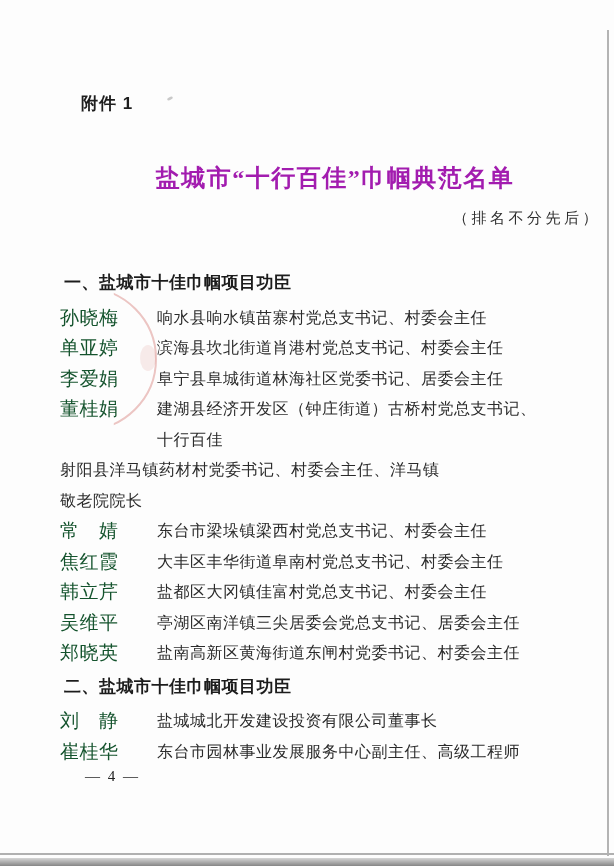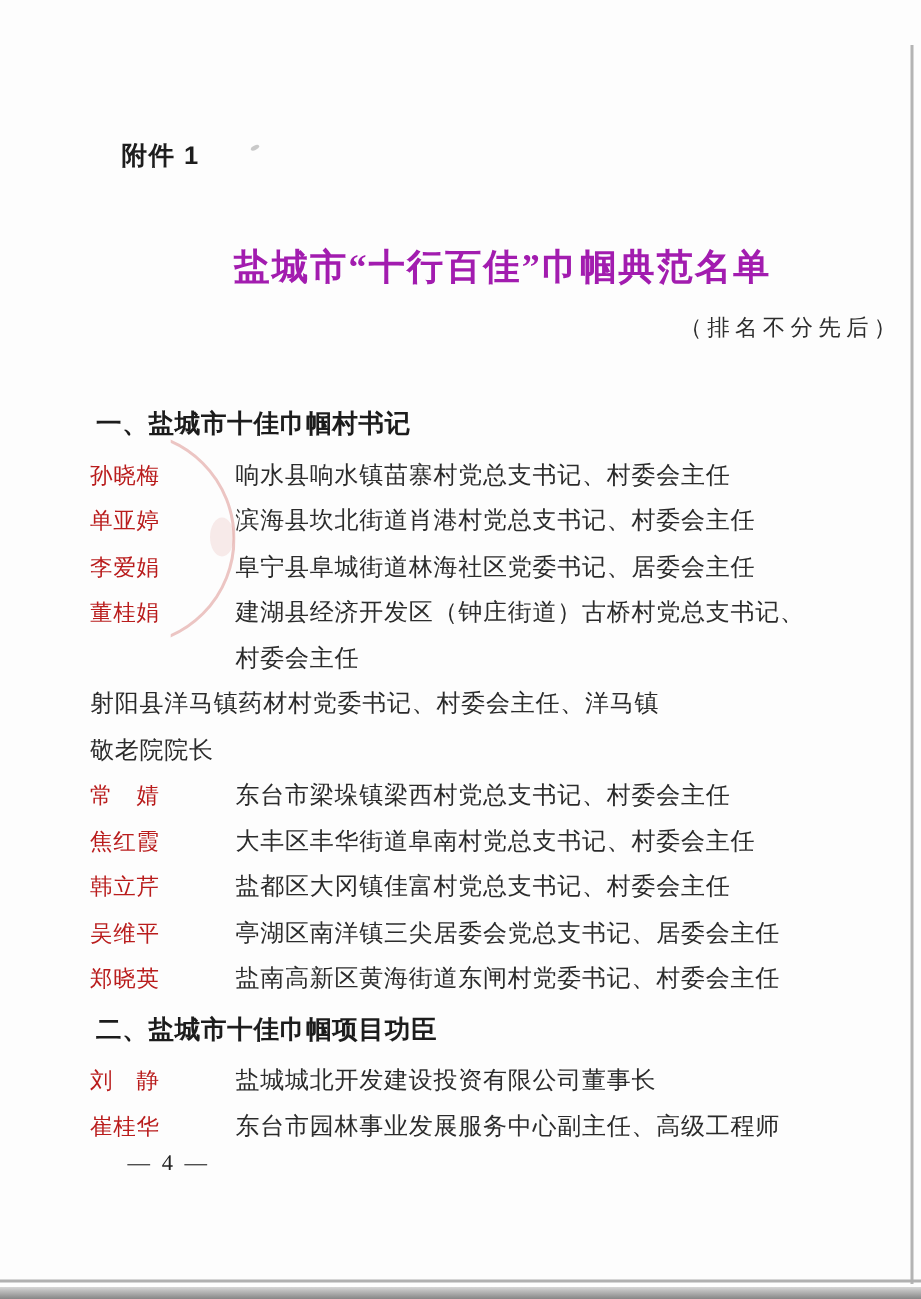--- a/index.html
+++ b/index.html
@@ -67,24 +67,24 @@
     line-height: 30.5px;
     padding-left: 4px;
     margin-bottom: 4px;
   }
   .entry {
     display: flex;
     align-items: flex-start;
   }
   .ename {
     flex: 0 0 97px;
-    font-size: 15px;
+    font-size: 19px;
     letter-spacing: 0.5px;
     line-height: 30.5px;
-    color: #b91c1c;
+    color: #14532d;
     white-space: nowrap;
   }
   .etitle {
     flex: 0 0 388px;
     width: 388px;
     font-size: 16px;
     letter-spacing: 0.5px;
     line-height: 30.5px;
     color: #2b2b2b;
   }
@@ -163,36 +163,36 @@
   <div class="seal-blotch"></div>
 
   <div class="attachment">附件 1</div>
 
   <h1 class="title">盐城市“十行百佳”巾帼典范名单</h1>
 
   <div class="subtitle">（排名不分先后）</div>
 
   <div class="sections" id="sections">
       <section class="section">
-        <div class="heading">一、盐城市十佳巾帼村书记</div>
+        <div class="heading">一、盐城市十佳巾帼项目功臣</div>
         <div class="entry">
           <span class="ename">孙晓梅</span>
           <span class="etitle">响水县响水镇苗寨村党总支书记、村委会主任</span>
         </div>
         <div class="entry">
           <span class="ename">单亚婷</span>
           <span class="etitle">滨海县坎北街道肖港村党总支书记、村委会主任</span>
         </div>
         <div class="entry">
           <span class="ename">李爱娟</span>
           <span class="etitle">阜宁县阜城街道林海社区党委书记、居委会主任</span>
         </div>
         <div class="entry">
           <span class="ename">董桂娟</span>
-          <span class="etitle">建湖县经济开发区（钟庄街道）古桥村党总支书记、村委会主任</span>
+          <span class="etitle">建湖县经济开发区（钟庄街道）古桥村党总支书记、十行百佳</span>
         </div>
         <div class="entry">
           <span class="etitle">射阳县洋马镇药材村党委书记、村委会主任、洋马镇敬老院院长</span>
         </div>
         <div class="entry">
           <span class="ename">常　婧</span>
           <span class="etitle">东台市梁垛镇梁西村党总支书记、村委会主任</span>
         </div>
         <div class="entry">
           <span class="ename">焦红霞</span>

